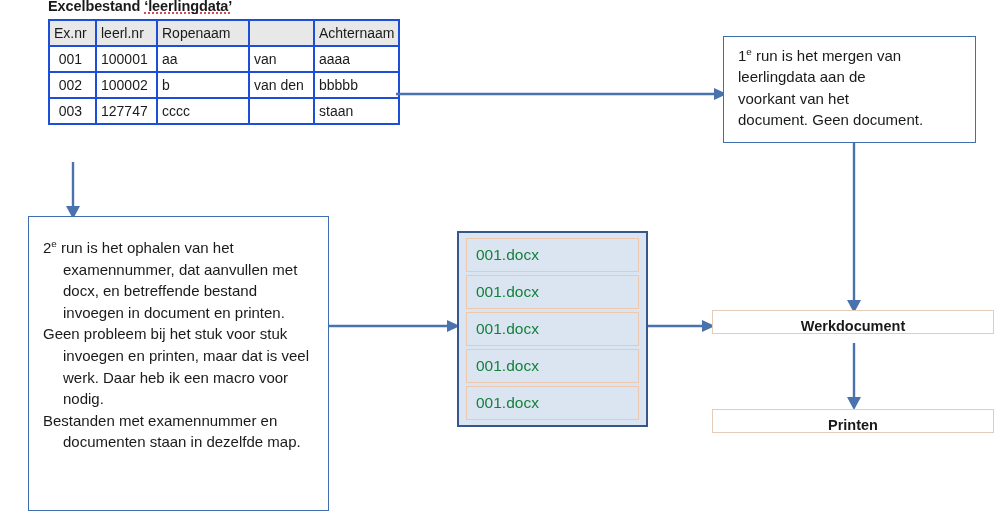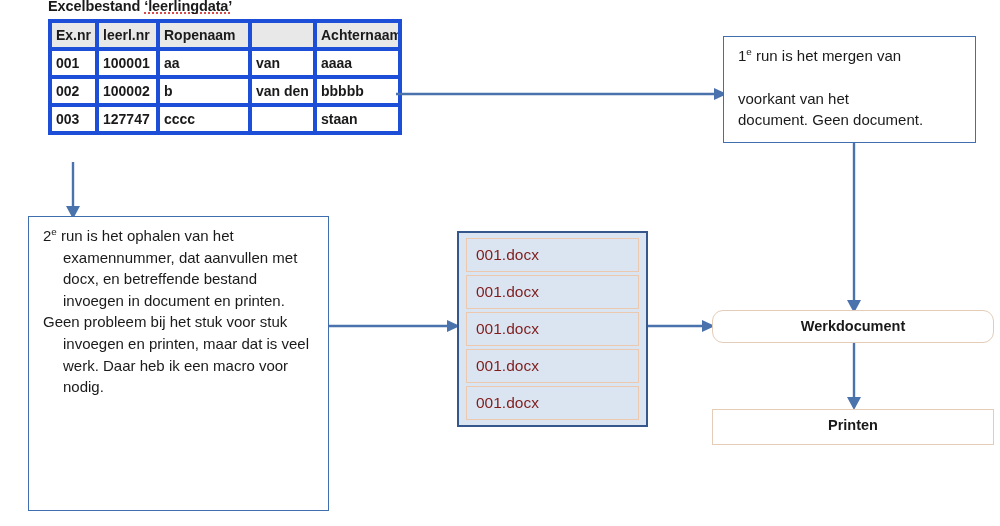--- a/index.html
+++ b/index.html
@@ -42,35 +42,36 @@
   #excel-table {
     position: absolute;
     left: 48px;
     top: 19px;
     width: 350px;
     border-collapse: collapse;
     font-size: 14px;
     table-layout: fixed;
   }
   #excel-table td, #excel-table th {
-    border: 4px solid #1d4ed8;
+    border: 2px solid #1d4ed8;
     height: 24px;
     padding: 0 4px;
-    font-weight: bold;
+    font-weight: normal;
     text-align: left;
     vertical-align: middle;
     line-height: 1;
     overflow: hidden;
     white-space: nowrap;
   }
   #excel-table thead th {
     background: #e8e8e8;
   }
   #excel-table .num {
-    padding-right: 5px;
+    text-align: right;
+    padding-right: 13px;
   }
   #excel-table col.c0 { width: 47px; }
   #excel-table col.c1 { width: 61px; }
   #excel-table col.c2 { width: 92px; }
   #excel-table col.c3 { width: 65px; }
   #excel-table col.c4 { width: 85px; }
 
   
   .box {
     position: absolute;
@@ -87,42 +88,42 @@
   #box-run1 {
     left: 723px; top: 36px;
     width: 253px; height: 107px;
     padding: 8px 11px 0 14px;
     font-size: 15px;
     line-height: 1.42;
   }
   #box-run2 {
     left: 28px; top: 216px;
     width: 301px; height: 295px;
-    padding: 8px 10px 0 14px;
+    padding: 20px 10px 0 14px;
     font-size: 15px;
     line-height: 1.44;
   }
   #box-run2 p {
     margin: 0;
     padding-left: 20px;
     text-indent: -20px;
   }
   sup {
     font-size: 0.66em;
     vertical-align: super;
     line-height: 0;
   }
 
   #box-werkdocument {
     left: 712px; top: 310px;
-    width: 282px; height: 33px; border-radius: 11px;
+    width: 282px; height: 24px;
   }
   #box-printen {
     left: 712px; top: 409px;
-    width: 282px; height: 36px;
+    width: 282px; height: 24px;
   }
   .label-box-text {
     display: block;
     width: 100%;
     height: 100%;
     line-height: 30px;
     text-align: center;
     font-size: 14.5px;
     font-weight: bold;
   }
@@ -139,21 +140,21 @@
   }
   #docx-stack .docx-item {
     box-sizing: border-box;
     height: 34px;
     margin-bottom: 3px;
     border: 1px solid #ecc9ae;
     background: #dbe5f1;
     font-size: 15.5px;
     line-height: 32px;
     padding-left: 9px;
-    color: #7f1d1d;
+    color: #15803d;
   }
   #docx-stack .docx-item:last-child { margin-bottom: 0; }
 
   
   .arrow {
     position: absolute;
   }
 </style>
 </head>
 <body>
@@ -231,29 +232,30 @@
     <polygon points="2,158 16,158 9,171" fill="#4a72ad"></polygon>
   </svg>
 
   <svg class="arrow" style="left:845px; top:343px;" width="18" height="68">
     <line x1="9" y1="0" x2="9" y2="55" stroke="#4a72ad" stroke-width="2.4"></line>
     <polygon points="2,54 16,54 9,67" fill="#4a72ad"></polygon>
   </svg>
 
   <div id="box-run1" class="box box-blue">
     <div><span>1</span><sup>e</sup><span> run is het mergen van</span><br>
-      <br>
+      <span>leerlingdata aan de</span><br>
       <span>voorkant van het</span><br>
       <span>document. Geen document.</span>
     </div>
   </div>
 
   <div id="box-run2" class="box box-blue">
     <p><span>2</span><sup>e</sup><span> run is het ophalen van het examennummer, dat aanvullen met docx, en betreffende bestand invoegen in document en printen.</span></p>
     <p>Geen probleem bij het stuk voor stuk invoegen en printen, maar dat is veel werk. Daar heb ik een macro voor nodig.</p>
+    <p>Bestanden met examennummer en documenten staan in dezelfde map.</p>
   </div>
 
   <div id="docx-stack">
     <div class="docx-item">001.docx</div>
     <div class="docx-item">001.docx</div>
     <div class="docx-item">001.docx</div>
     <div class="docx-item">001.docx</div>
     <div class="docx-item">001.docx</div>
   </div>
 

